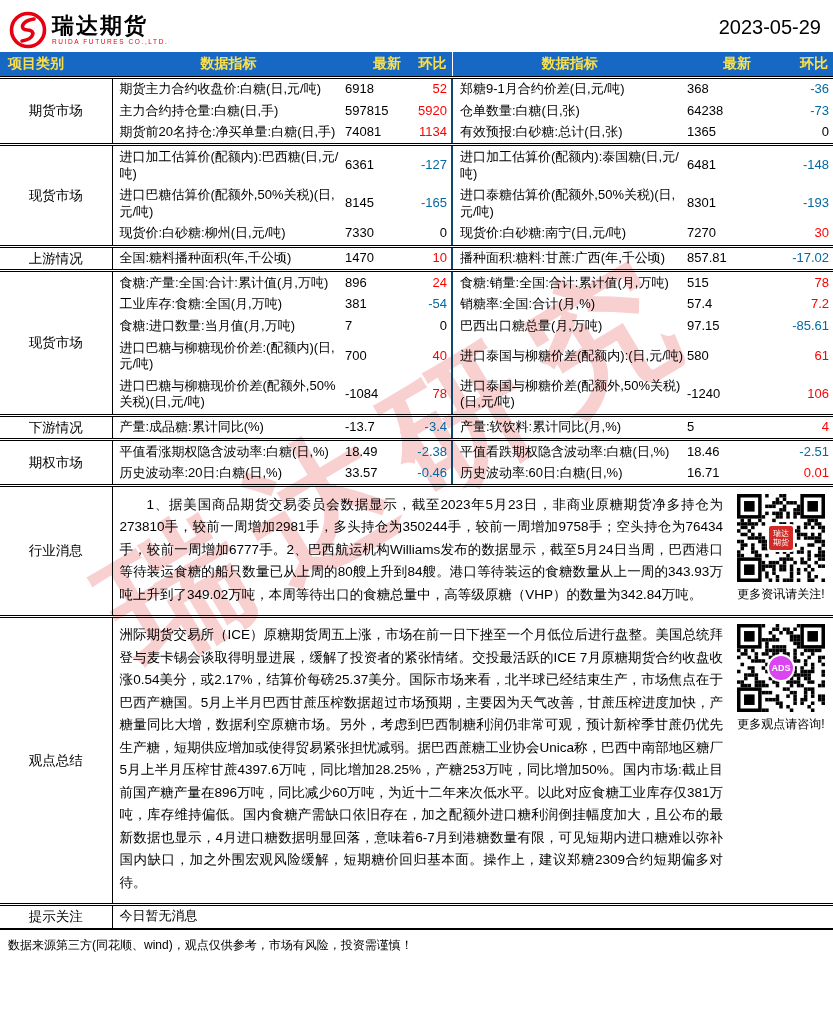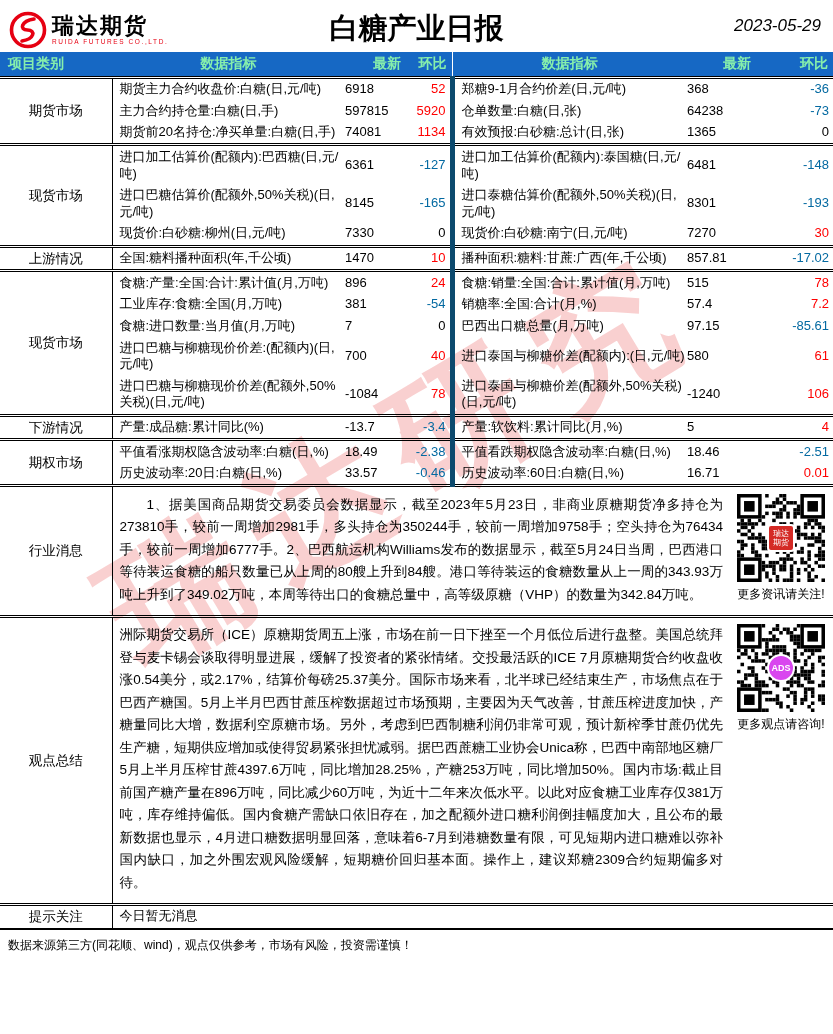--- a/index.html
+++ b/index.html
@@ -17,37 +17,37 @@
   .content { position:relative; z-index:2; }
 
   
   .rpt-header { position:relative; height:52px; padding-top:6px; }
   .logo { position:absolute; left:8px; top:10px; display:flex; align-items:center; }
   .logo-mark { width:40px; height:40px; }
   .logo-texts { margin-left:4px; }
   .logo-cn { font-size:22px; font-weight:bold; letter-spacing:2px; line-height:24px; }
   .logo-en { font-size:6.5px; color:#e60012; letter-spacing:1.6px; line-height:8px; }
   .rpt-title { text-align:center; font-size:29px; font-weight:bold; line-height:44px; }
-  .rpt-date { position:absolute; right:12px; top:16px; font-size:17px;font-style:italic; }
+  .rpt-date { position:absolute; right:12px; top:16px; font-size:20px; }
   .author-line { font-size:12px; padding:2px 0 4px 6px; }
 
   
   table.main { width:833px; border-collapse:collapse; table-layout:fixed; font-size:13px; }
-  thead th { background:#1668c4; color:#86efac; font-size:14px; font-weight:bold; height:25px; padding:0; }
+  thead th { background:#1668c4; color:#fde047; font-size:14px; font-weight:bold; height:25px; padding:0; }
   th.h-cat { text-align:left; padding-left:8px; }
   th.h-ind { text-align:center; }
   th.h-val { text-align:right; padding-right:14px; }
   th.h-chg { text-align:right; padding-right:5px; }
   th.h-div { border-right:1px solid #fff; }
   td { padding:2.5px 0; line-height:1.28; vertical-align:middle; }
   td.cat { text-align:center; border-right:1px solid #000; font-size:13.5px; padding:2px 2px; }
   td.ind { padding-left:7px; }
   td.val { text-align:left; padding-right:12px; }
   td.chg { text-align:right; padding-right:4px; }
-  td.chg.divider { border-right:5px solid #0c4a6e;text-align:right; }
+  td.chg.divider { border-right:2px solid #0c4a6e;text-align:right; }
   tr.sec-start td { border-top:3px double #000; }
   .chg-red { color:#ff0000; }
   .chg-blue { color:#0369a1; }
   .chg-black { color:#000; }
 
   .lt-wrap { display:flex; align-items:flex-start; }
   .longtext { flex:1; padding:4px 6px 6px 7px; font-size:13.5px; line-height:22.5px; text-align:justify; }
   .longtext.indent { text-indent:2em; }
   .qr-col { width:104px; flex-shrink:0; text-align:center; padding-top:4px; }
   .qr-box { width:88px; height:88px; margin:0 auto; position:relative; }
@@ -73,21 +73,20 @@
     <div class="logo">
       <svg class="logo-mark" viewBox="0 0 40 40">
         <circle cx="20" cy="20" r="16.5" fill="none" stroke="#e60012" stroke-width="3.6"></circle>
         <path d="M26 9 C13 11 11 20 19.5 20 C28 20 26.5 29 14 31" fill="none" stroke="#e60012" stroke-width="3.6" stroke-linecap="round"></path>
       </svg>
       <div class="logo-texts">
         <div class="logo-cn">瑞达期货</div>
         <div class="logo-en">RUIDA FUTURES CO.,LTD.</div>
       </div>
     </div>
-    <div class="rpt-title">白糖产业日报</div>
     <div class="rpt-date">2023-05-29</div>
   </div>
 
   <table class="main">
     <colgroup>
       <col style="width:112px">
         <col style="width:233px">
         <col style="width:70px">
         <col style="width:37px">
       <col style="width:235px">

